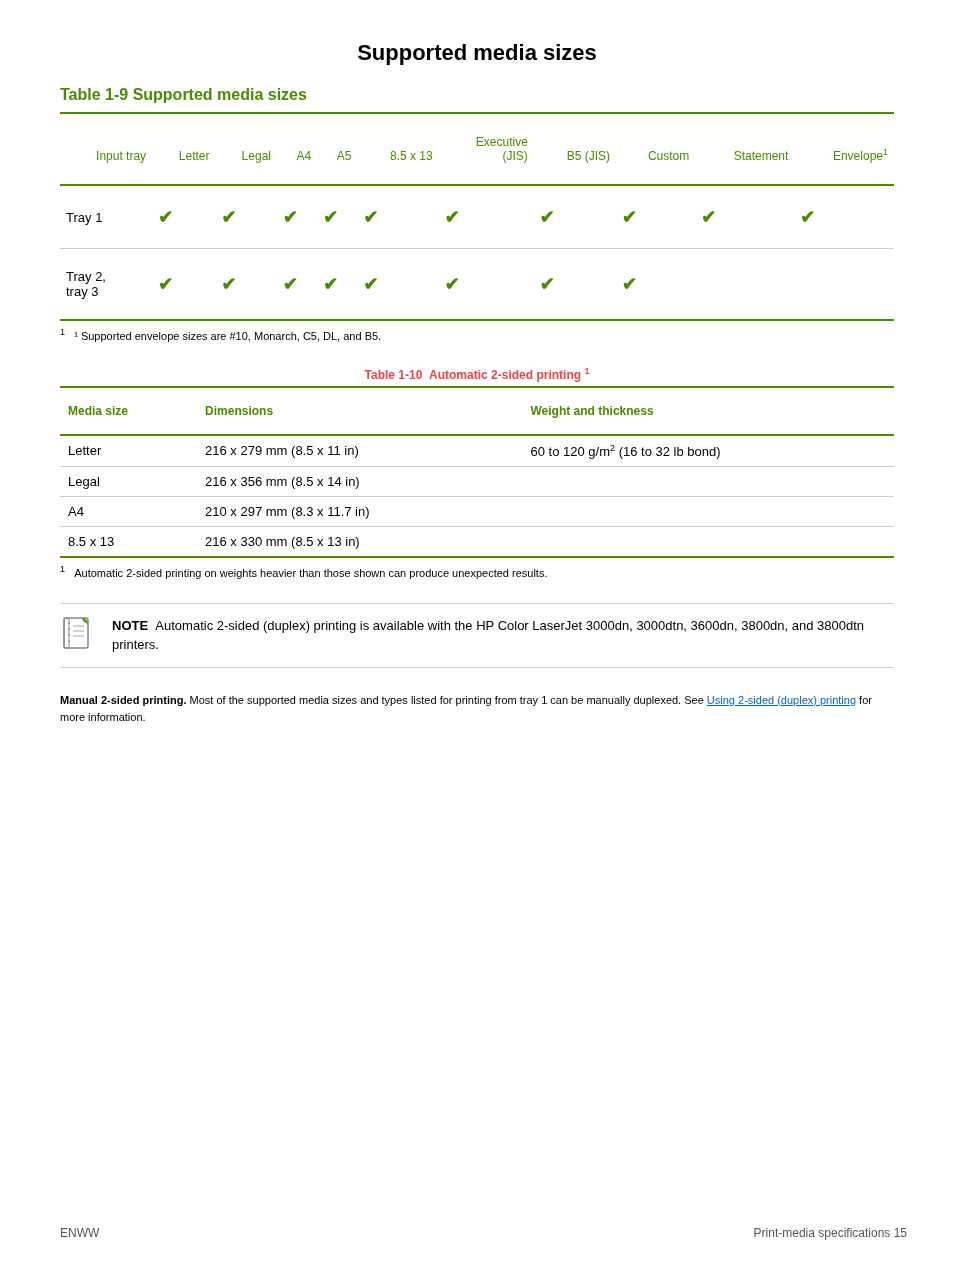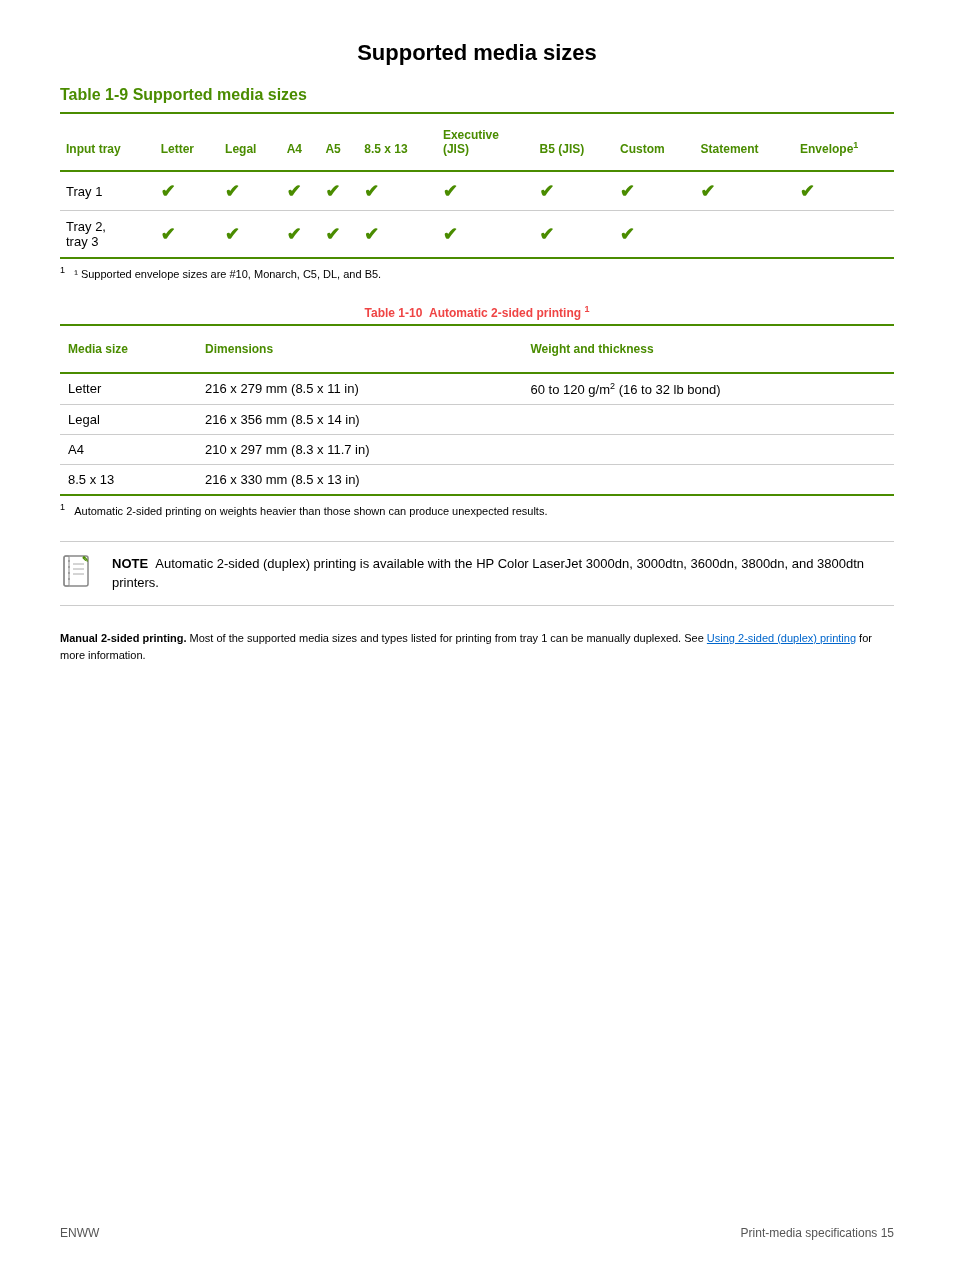--- a/index.html
+++ b/index.html
@@ -39,37 +39,37 @@
       margin-bottom: 6px;
     }
 
     .media-table thead tr {
       border-top: 2px solid #4a8c00;
       border-bottom: 2px solid #4a8c00;
     }
 
     .media-table thead th {
       color: #4a8c00;
-      font-weight: bold;
+      font-weight: normal;
       font-size: 12px;
-      padding: 14px 6px;
-      text-align: left;
+      padding: 21px 6px;
+      text-align: right;
       vertical-align: bottom;
     }
 
     .media-table tbody tr {
       border-bottom: 1px solid #ccc;
     }
 
     .media-table tbody tr:last-child {
       border-bottom: 2px solid #4a8c00;
     }
 
     .media-table tbody td {
-      padding: 8px 6px;
+      padding: 20px 6px;
       font-size: 13px;
       vertical-align: middle;
     }
 
     .checkmark {
       color: #4a8c00;
       font-size: 18px;
       font-weight: bold;
     }
 
@@ -172,21 +172,21 @@
 
     .manual-duplex-text a {
       color: #0066cc;
       text-decoration: underline;
     }
 
     .footer {
       position: fixed;
       bottom: 30px;
       left: 60px;
-      right: 60px;
+      right: 47px;
       display: flex;
       justify-content: space-between;
       font-size: 12px;
       color: #555;
     }
 
     sup {
       font-size: 9px;
       vertical-align: super;
     }

